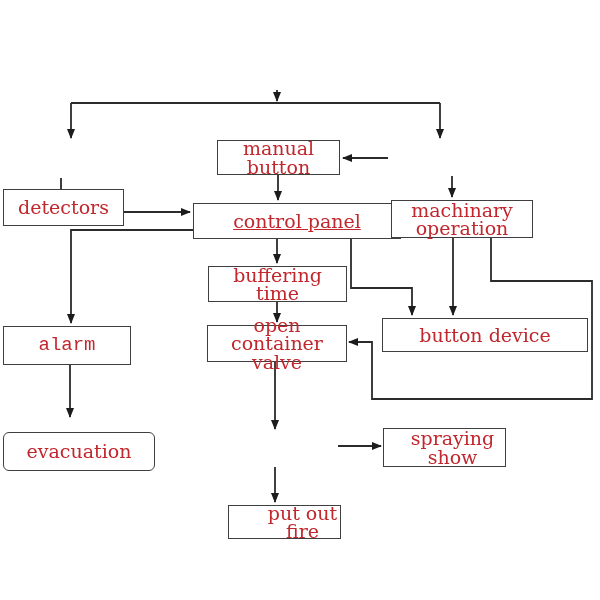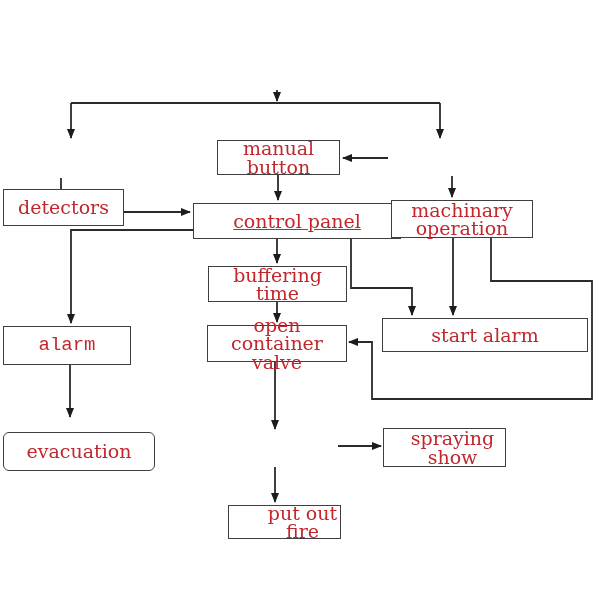--- a/index.html
+++ b/index.html
@@ -75,21 +75,21 @@
   <div class="node" style="left:391px; top:200px; width:142px; height:38px;">machinary
 operation</div>
 
   <div class="node" style="left:208px; top:266px; width:139px; height:36px;">buffering time</div>
 
   <div class="node" style="left:3px; top:326px; width:128px; height:39px;font-family:Liberation Mono, monospace;">alarm</div>
 
   <div class="node" style="left:207px; top:325px; width:140px; height:37px;">open
 container valve</div>
 
-  <div class="node" style="left:382px; top:318px; width:206px; height:34px;">start alarm</div>
+  <div class="node" style="left:382px; top:318px; width:206px; height:34px;">button device</div>
 
   <div class="node" style="left:3px; top:432px; width:152px; height:39px;border-radius:6px;">evacuation</div>
 
 
   <div class="node" style="left:383px; top:428px; width:123px; height:39px;padding-left:16px;">spraying show</div>
 
   <div class="node" style="left:228px; top:505px; width:113px; height:34px;padding-left:36px;">put out fire</div>
 
 </div>
 

